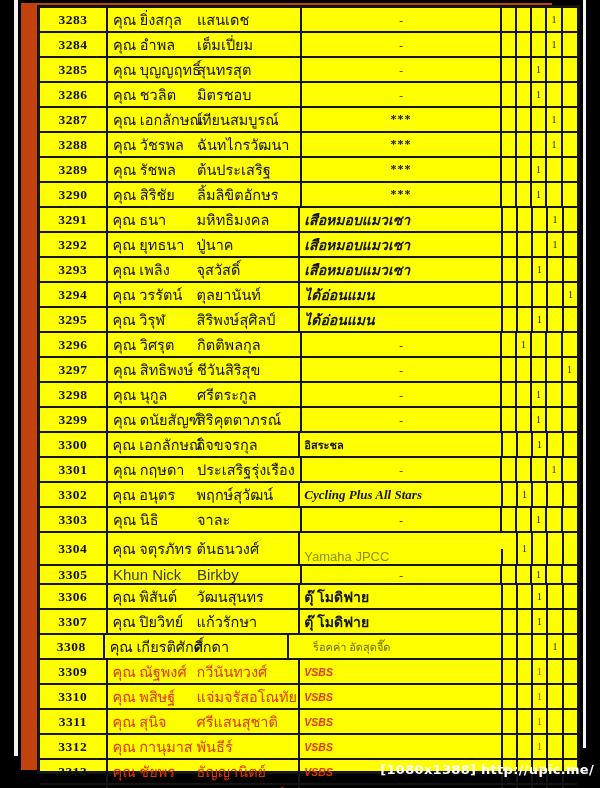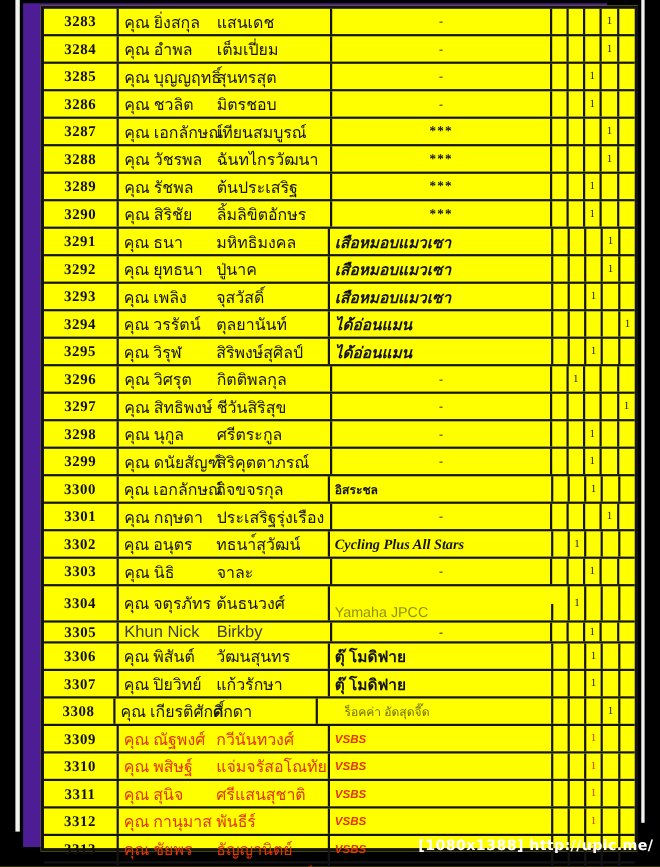--- a/index.html
+++ b/index.html
@@ -3,21 +3,21 @@
 <meta charset="utf-8">
 <style>
   html,body{margin:0;padding:0;}
   body{
     width:600px;height:788px;position:relative;background:#000;
     font-family:"Liberation Serif", serif;overflow:hidden;
   }
   .edge-strip{position:absolute;background:#f4f4ee;}
   #paper{
     position:absolute;left:21px;top:3px;width:531px;height:767px;
-    background:#4c1d95;
+    background:#c2410c;
   }
   #grid-table{
     position:absolute;left:16px;top:2px;width:537px;height:763px;
     display:flex;flex-direction:column;
     border:3px solid #141414;background:#ffff00;
   }
   .row{flex:1;display:flex;border-bottom:2px solid #141414;}
   .row:last-child{border-bottom:none;}
   .cell{border-right:2px solid #141414;display:flex;align-items:center;overflow:hidden;}
   .cell:last-child{border-right:none;}
@@ -300,21 +300,21 @@
     <div class="cell c-m m1"></div>
     <div class="cell c-m m2"></div>
     <div class="cell c-m m3"></div>
     <div class="cell c-m m4">1</div>
     <div class="cell c-m m5"></div>
   </div>
       <div class="row">
     <div class="cell c-no">3302</div>
     <div class="cell c-name">
       <span class="fname">คุณ อนุตร</span>
-      <span class="lname">ทธนา์สุวัฒน์</span>
+      <span class="lname">พฤกษ์สุวัฒน์</span>
     </div>
     <div class="cell c-team t-latin">Cycling Plus All Stars</div>
     <div class="cell c-m m1"></div>
     <div class="cell c-m m2">1</div>
     <div class="cell c-m m3"></div>
     <div class="cell c-m m4"></div>
     <div class="cell c-m m5"></div>
   </div>
       <div class="row">
     <div class="cell c-no">3303</div>

